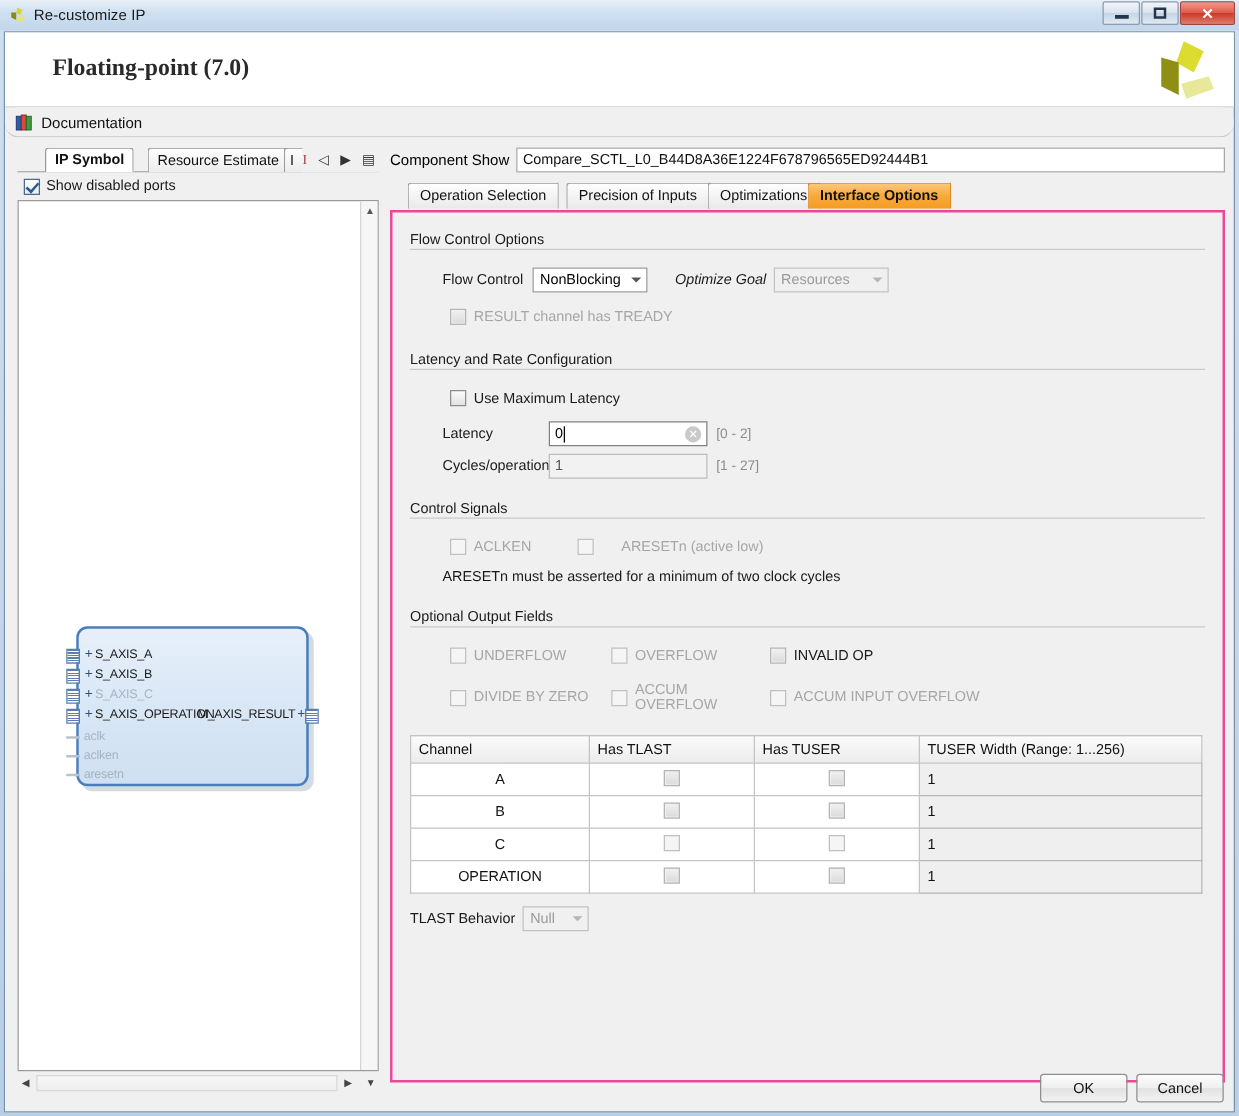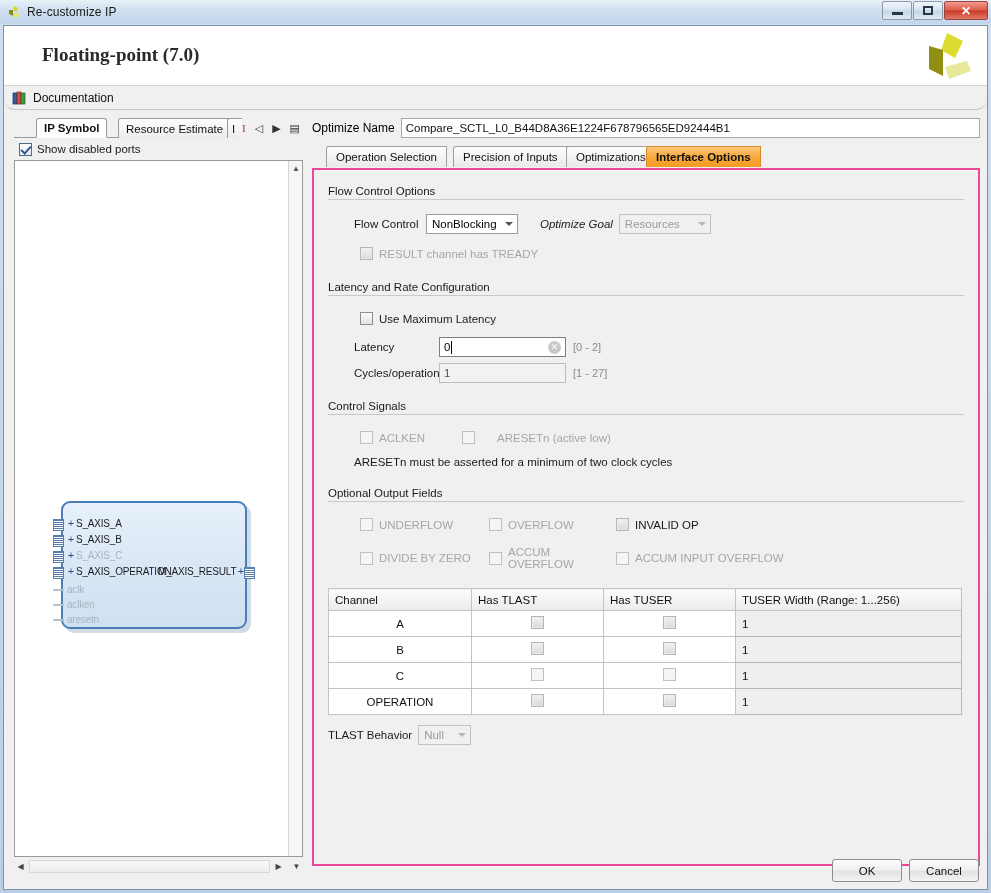--- a/index.html
+++ b/index.html
@@ -397,21 +397,21 @@
         <div class="hs-btn">◀</div>
         <div class="hs-track"></div>
         <div class="hs-btn">▶</div>
         <div class="hs-btn" style="margin-left:5px;">▼</div>
       </div>
     </div>
 
     <div id="rightpanel">
 
       <div class="compname-row">
-        <span class="compname-label">Optimize Name</span>
+        <span class="compname-label">Component Show</span>
         <span class="compname-input">Compare_SCTL_L0_B44D8A36E1224F678796565ED92444B1</span>
       </div>
 
       <div class="maintabs">
         <div class="mtab" style="left:0px;">
           <span>Operation Selection</span>
         </div>
         <div class="mtab" style="left:127px;">
           <span>Precision of Inputs</span>
         </div>

